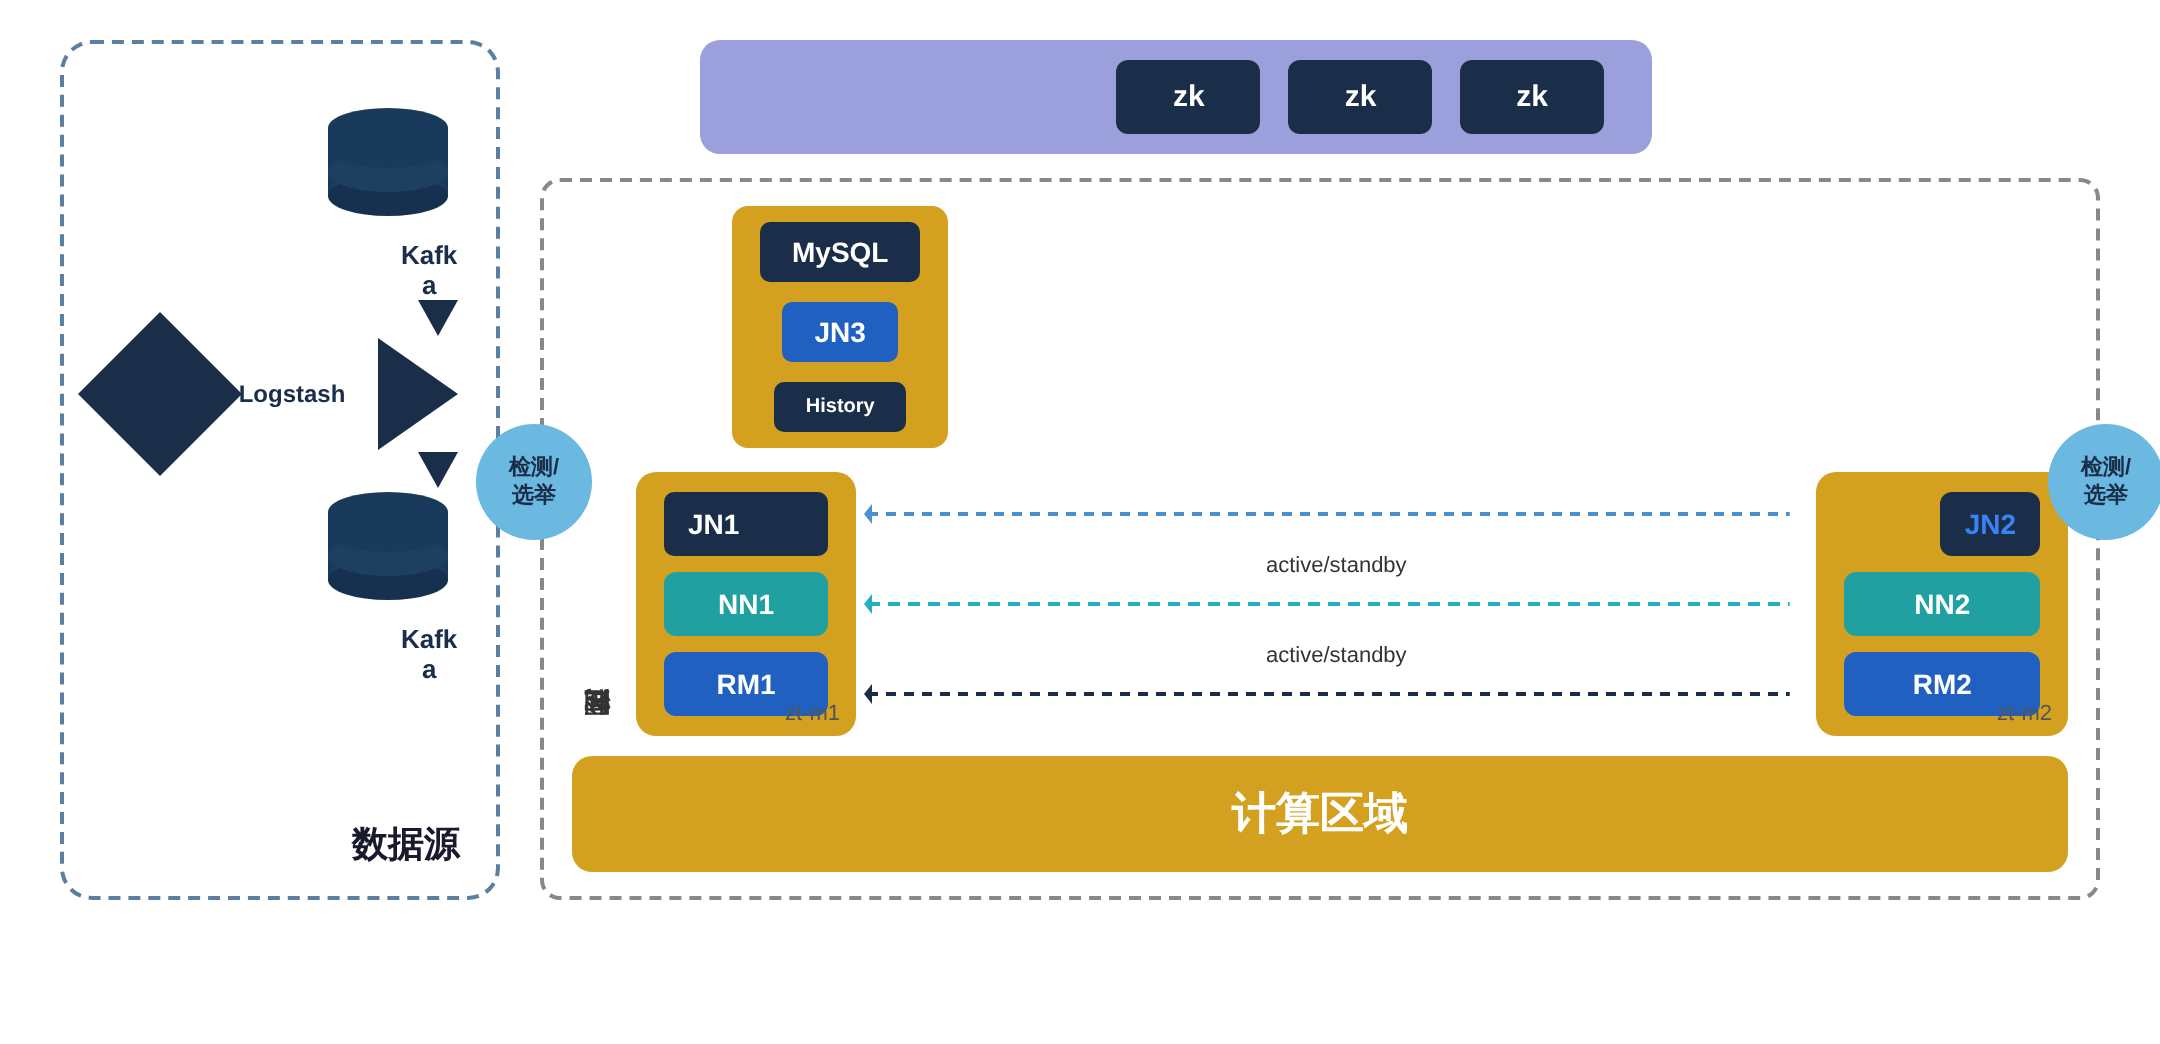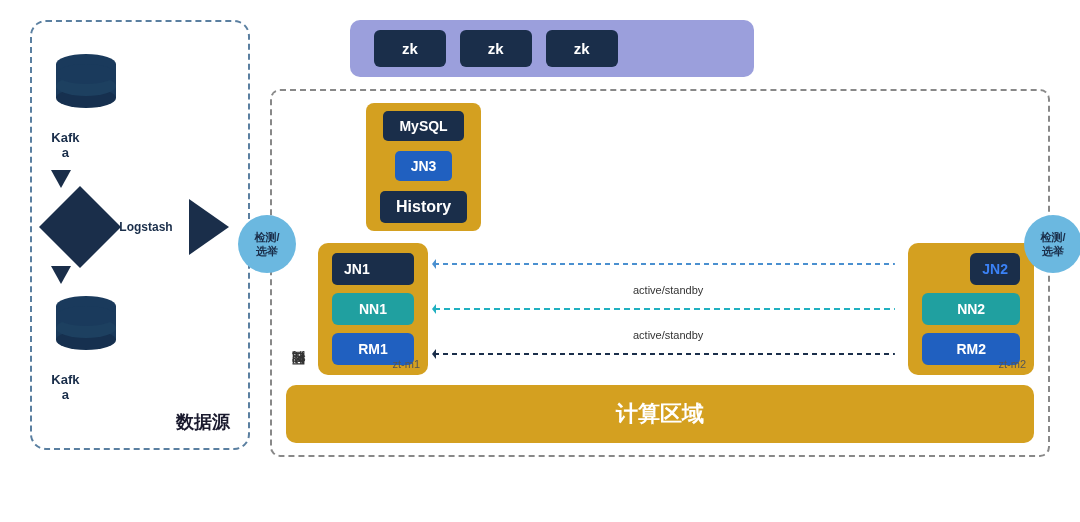--- a/index.html
+++ b/index.html
@@ -59,22 +59,22 @@
       flex: 1;
       display: flex;
       flex-direction: column;
       gap: 0;
       position: relative;
     }
 
     .left-flow {
       display: flex;
       flex-direction: column;
-      align-items: flex-start;
-      gap: 10px;
+      align-items: flex-end;
+      gap: 0;
       padding-top: 10px;
     }
   </style>
 </head>
 <body>
 
 <div class="page">
 
   <div class="main-content">
 
@@ -111,42 +111,42 @@
           <ellipse cx="35" cy="22" rx="30" ry="10" fill="#1a3a5c"></ellipse>
         </svg>
         <div style="font-size:13px;font-weight:bold;color:#1a2e4a;text-align:center;">Kafk<br>a</div>
       </div>
 
       <div class="datasource-label">数据源</div>
     </div>
 
     <div class="right-panel">
 
-      <div style="display:flex;justify-content:flex-start;background:#9b9fdc;border-radius:10px;padding:10px 24px;gap:14px;width:404px;margin:0 auto 12px 80px;">
+      <div style="display:flex;justify-content:flex-end;background:#9b9fdc;border-radius:10px;padding:10px 24px;gap:14px;width:476px;margin:0 auto 12px 80px;">
         <div style="background:#1a2e4a;color:#fff;font-weight:bold;font-size:15px;padding:10px 28px;border-radius:6px;">zk</div>
         <div style="background:#1a2e4a;color:#fff;font-weight:bold;font-size:15px;padding:10px 28px;border-radius:6px;">zk</div>
         <div style="background:#1a2e4a;color:#fff;font-weight:bold;font-size:15px;padding:10px 28px;border-radius:6px;">zk</div>
       </div>
 
       <div style="border:2px dashed #888;border-radius:10px;padding:12px 14px;flex:1;position:relative;">
 
         <div style="position:absolute;left:-34px;top:42%;transform:translateY(-50%);background:#6bb8e0;border-radius:50%;width:58px;height:58px;display:flex;align-items:center;justify-content:center;font-size:11px;font-weight:bold;color:#1a2e4a;text-align:center;line-height:1.3;z-index:10;">
           <span>检测/<br>
 选举</span>
         </div>
 
         <div style="position:absolute;right:-34px;top:42%;transform:translateY(-50%);background:#6bb8e0;border-radius:50%;width:58px;height:58px;display:flex;align-items:center;justify-content:center;font-size:11px;font-weight:bold;color:#1a2e4a;text-align:center;line-height:1.3;z-index:10;">
           <span>检测/<br>
 选举</span>
         </div>
 
         <div style="display:flex;align-items:center;gap:10px;background:#d4a020;border-radius:8px;padding:8px 14px;width:fit-content;margin:0 auto 12px 80px;flex-direction:column;">
           <div style="background:#1a2e4a;color:#fff;font-weight:bold;font-size:14px;padding:7px 16px;border-radius:5px;">MySQL</div>
           <div style="background:#2060c0;color:#fff;font-weight:bold;font-size:14px;padding:7px 16px;border-radius:5px;">JN3</div>
-          <div style="background:#1a2e4a;color:#fff;font-weight:bold;font-size:16px;padding:7px 16px;border-radius:5px;">History</div>
+          <div style="background:#1a2e4a;color:#fff;font-weight:bold;font-size:10px;padding:7px 16px;border-radius:5px;">History</div>
         </div>
 
         <div style="display:flex;align-items:stretch;gap:0;flex:1;position:relative;">
 
           <div style="writing-mode:vertical-rl;transform:rotate(180deg);font-size:13px;color:#333;font-weight:bold;display:flex;align-items:center;padding:0 4px;margin-right:6px;">控制区</div>
 
           <div style="background:#d4a020;border-radius:10px;padding:10px 14px;display:flex;flex-direction:column;gap:8px;min-width:110px;position:relative;">
             <div style="background:#1a2e4a;color:#fff;font-weight:bold;font-size:14px;padding:8px 12px;border-radius:5px;">JN1</div>
             <div style="background:#20a0a0;color:#fff;font-weight:bold;font-size:14px;padding:8px 12px;border-radius:6px;text-align:center;">NN1</div>
             <div style="background:#2060c0;color:#fff;font-weight:bold;font-size:14px;padding:8px 12px;border-radius:6px;text-align:center;">RM1</div>

